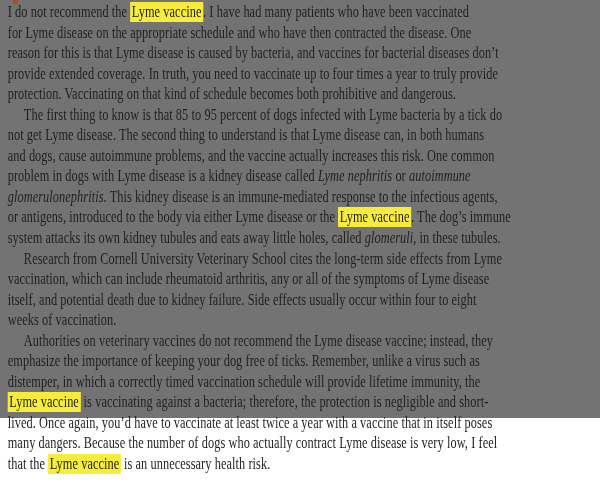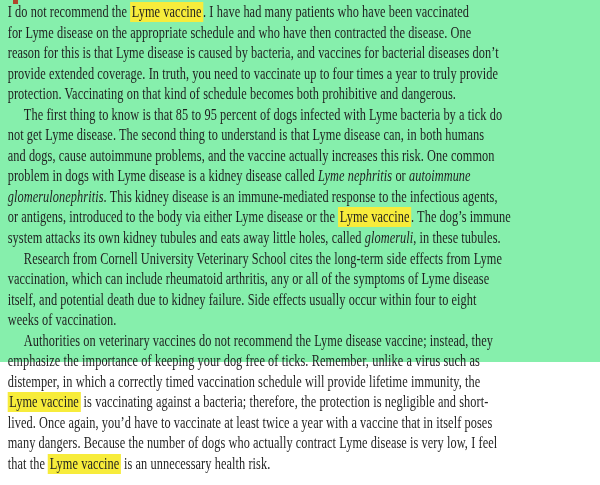--- a/index.html
+++ b/index.html
@@ -7,22 +7,22 @@
     width: 600px;
     height: 485px;
     background: #ffffff;
     overflow: hidden;
     position: relative;
     font-family: "Liberation Serif", serif;
   }
   .page {
     position: relative;
     width: 600px;
-    height: 362px;
-    background: #86efac;
+    height: 418px;
+    background: #737373;
   }
   .red-fragment {
     position: absolute;
     left: 13px;
     top: 0;
     width: 5px;
     height: 4px;
   }
   .text-block {
     position: absolute;

